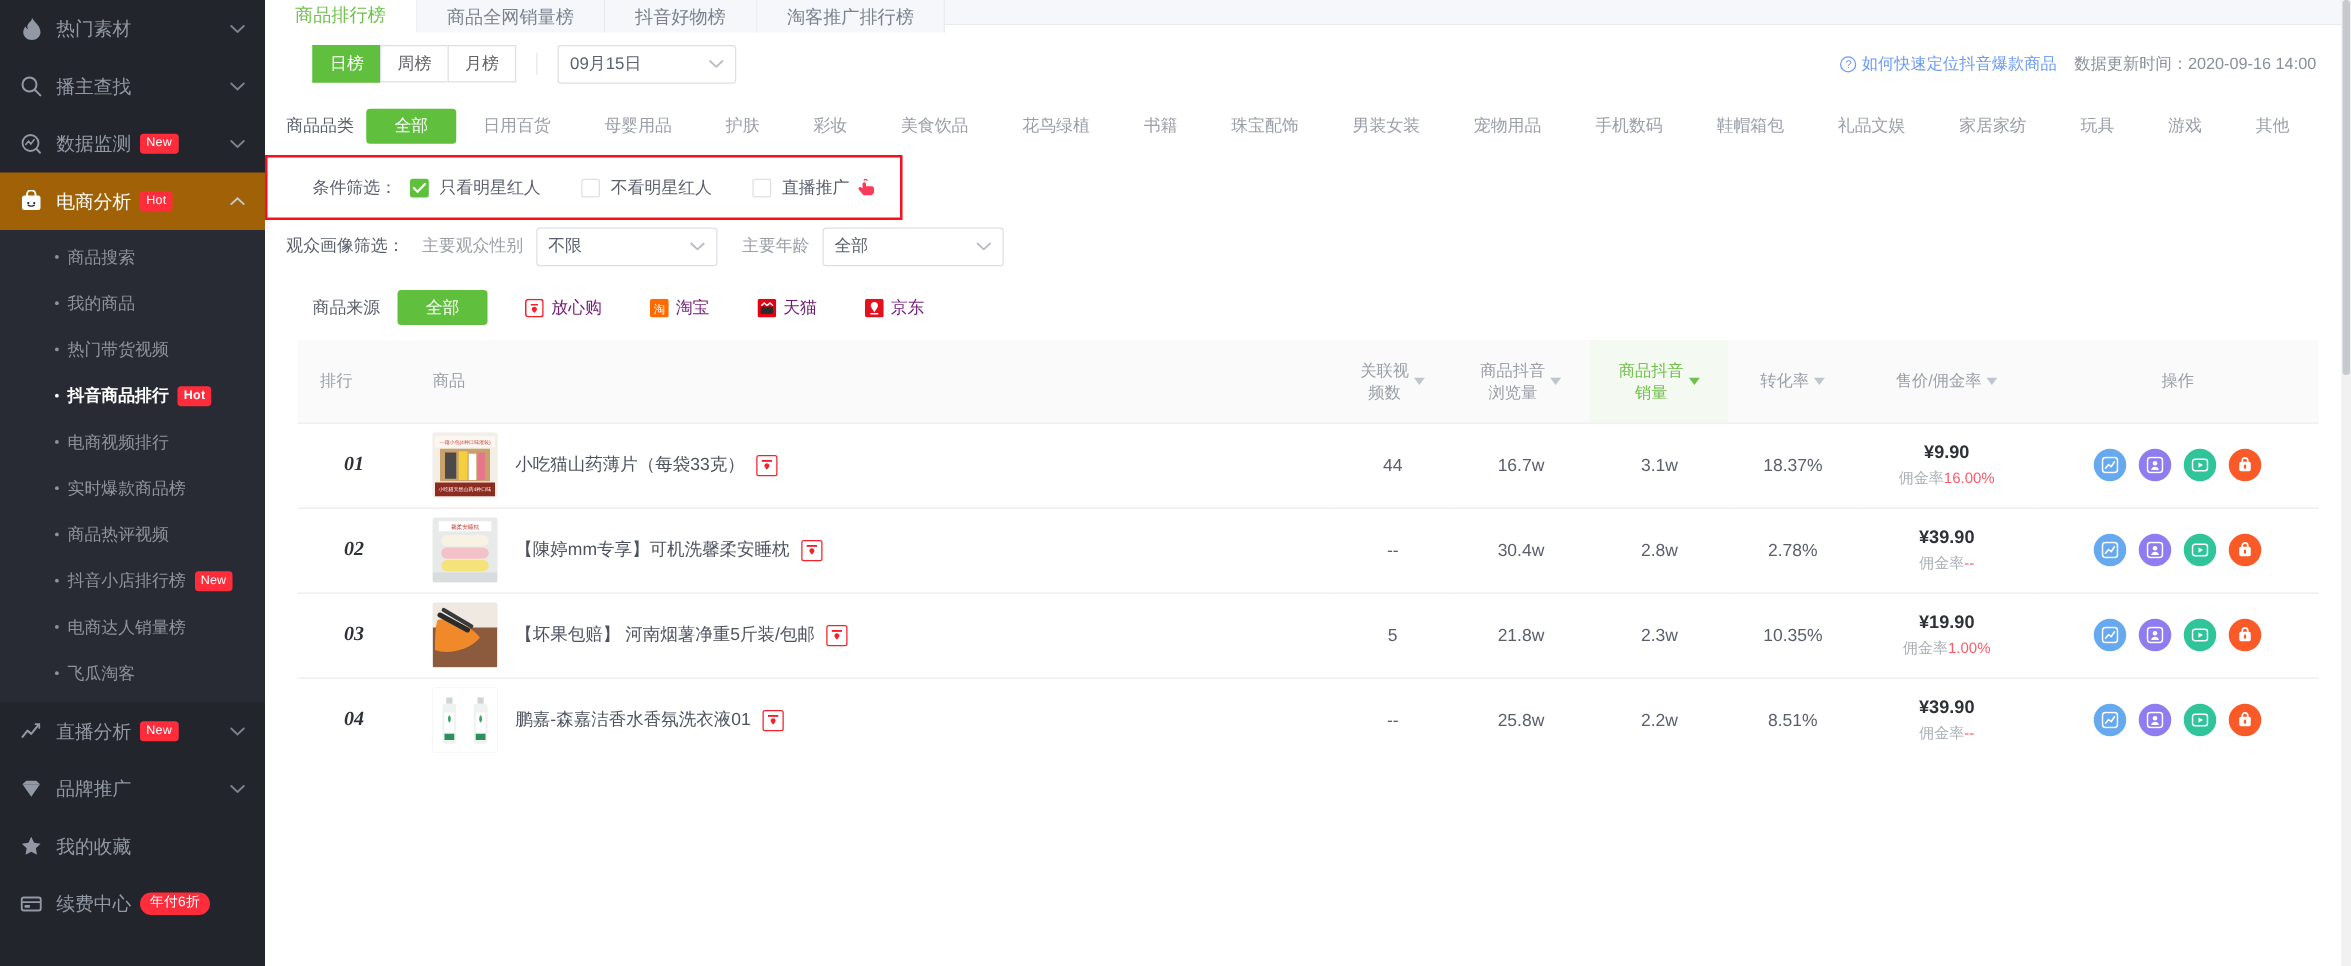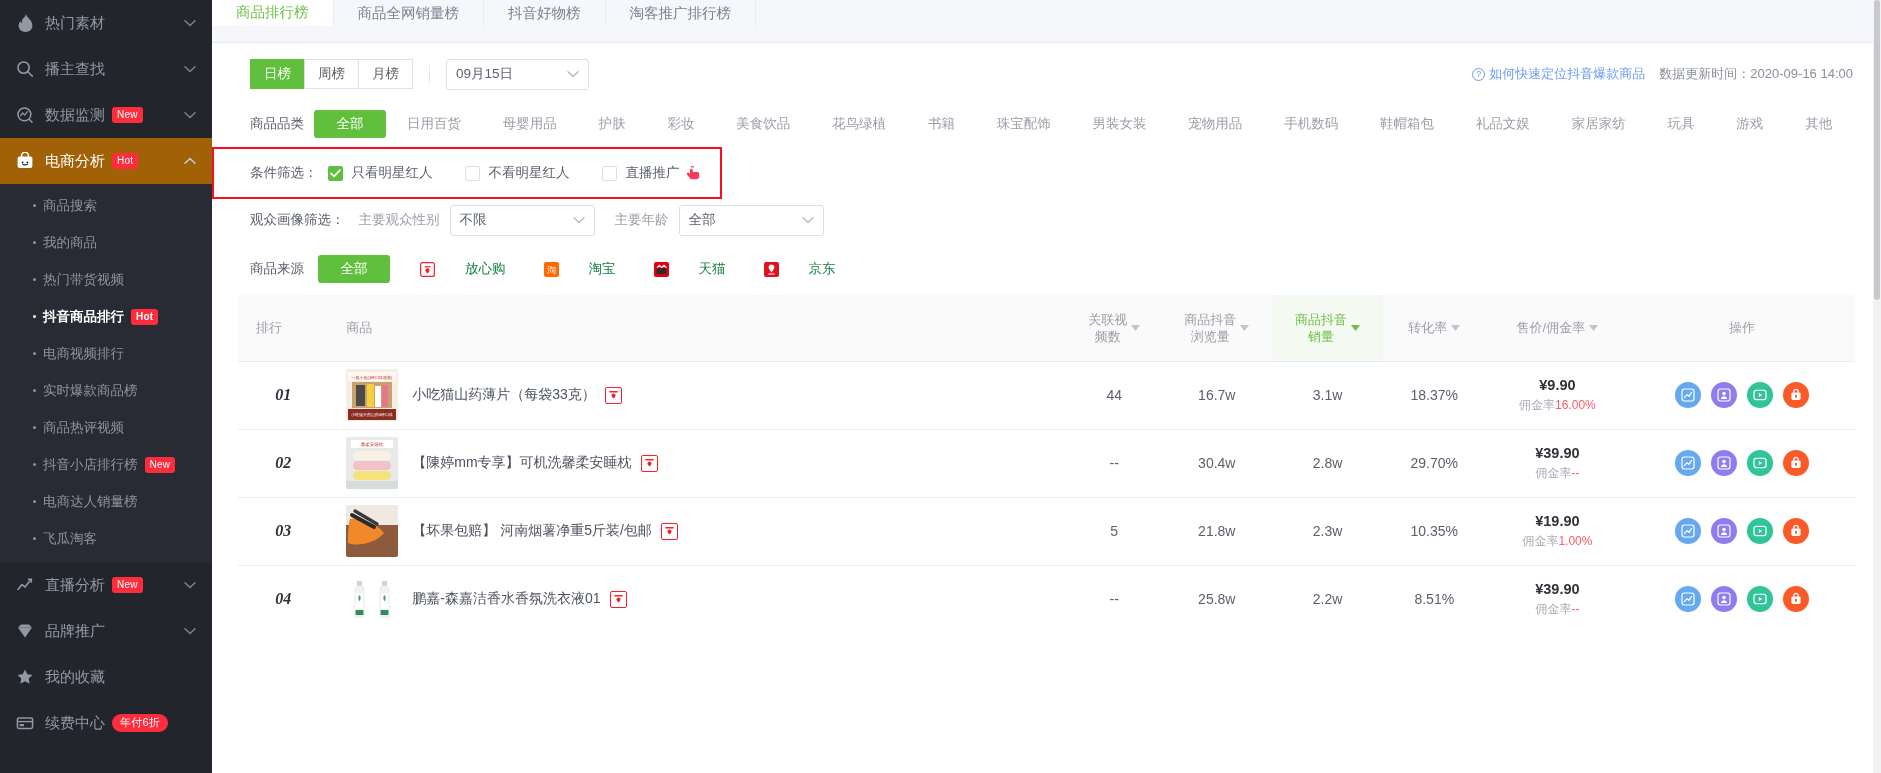--- a/index.html
+++ b/index.html
@@ -47,39 +47,39 @@
     margin-left: 7px;
     font-family: "Liberation Sans", sans-serif;
     letter-spacing: .2px;
     vertical-align: middle;
   }
   .badge.round { border-radius: 10px; padding: 2px 8px 3px; font-size: 11px; }
 
   .submenu { background: #282b33; padding: 3px 0 5px; }
   .sub-item {
     display: flex; align-items: center;
-    height: 37px; padding-left: 33px;
+    height: 37px; padding-left: 44px;
     font-size: 13.5px; color: #8e939e;
     cursor: pointer; white-space: nowrap;
   }
   .sub-item .dot {
     width: 3px; height: 3px; border-radius: 50%;
     background: #8e939e; margin-right: 7px; flex: 0 0 3px;
   }
   .sub-item.active { color: #fff; font-weight: bold; }
   .sub-item.active .dot { background: #fff; }
 
   
   .main {
     flex: 1; height: 773px;
     background: #fff; position: relative;
     overflow: hidden;
   }
   .tabbar {
-    display: flex; height: 43px;
+    display: flex; height: 20px;
     background: #f5f7fa;
     border-bottom: 1px solid #e9ecef;
     position: relative;
   }
   .tab {
     padding: 0 24px; height: 26px;
     display: flex; align-items: flex-end; justify-content: center;
     font-size: 14.5px; color: #7b828e;
     cursor: pointer; white-space: nowrap;
     background: #f5f7fa;
@@ -126,21 +126,21 @@
     cursor: pointer; white-space: nowrap;
   }
   .help-link .qmark {
     width: 13px; height: 13px; border: 1px solid #6b9bf5; border-radius: 50%;
     font-size: 9px; line-height: 11px; text-align: center; margin-right: 4px;
     flex: 0 0 13px;
   }
   .update-time { font-size: 13px; color: #8a8f99; margin-left: 14px; white-space: nowrap; }
 
   
-  .frow { display: flex; align-items: center; min-height: 38px; }
+  .frow { display: flex; align-items: center; min-height: 38px; padding-left: 17px; }
   .frow-label {
     font-size: 13.5px; color: #5a5f6b; white-space: nowrap;
     flex: 0 0 auto; margin-right: 10px;
   }
   .cat-list { display: flex; align-items: center; flex: 1; }
   .cat {
     font-size: 13.5px; color: #9a9ea7; padding: 0 6px;
     cursor: pointer; white-space: nowrap; height: 28px;
     display: flex; align-items: center; justify-content: center;
     flex: 1 1 auto;
@@ -178,21 +178,21 @@
     height: 31px; border: 1px solid #dcdfe6; border-radius: 3px;
     display: flex; align-items: center; padding: 0 9px;
     font-size: 13.5px; color: #5c6170; cursor: pointer; background: #fff;
   }
   .sel .s-chev { margin-left: auto; color: #b6bac2; display: flex; padding-left: 10px;}
   .sublabel { font-size: 13.5px; color: #9a9ea7; margin: 0 10px 0 4px; white-space: nowrap; }
 
   .src-row { display: flex; align-items: center; height: 52px; }
   .src-item {
     display: flex; align-items: center; margin-right: 38px;
-    font-size: 13.5px; color: #15803d; cursor: pointer; white-space: nowrap; gap: 24px;
+    font-size: 13.5px; color: #701a75; cursor: pointer; white-space: nowrap;
   }
   .src-item .s-ico { width: 15px; height: 15px; margin-right: 6px; border-radius: 2px; flex: 0 0 15px; }
   .src-all {
     background: #60bf3c; color: #fff; border-radius: 3px;
     width: 72px; height: 28px; display: flex; align-items: center; justify-content: center;
     font-size: 13.5px; margin-right: 30px; cursor: pointer;
   }
 
   
   .tbl { width: 100%; border-collapse: collapse; table-layout: fixed; }
@@ -799,21 +799,21 @@
                   <svg width="11" height="11" viewBox="0 0 11 11">
                         <rect x="1.4" y="1" width="8.2" height="1.5" fill="#f5222d"></rect>
                         <path d="M5.5 3.6c1.1 0 2 .8 2 1.9 0 1.2-2 3-2 3s-2-1.8-2-3c0-1.1.9-1.9 2-1.9z" fill="#f5222d"></path>
                       </svg>
                 </span>
               </div>
             </td>
             <td>--</td>
             <td>30.4w</td>
             <td>2.8w</td>
-            <td>29.70%</td>
+            <td>2.78%</td>
             <td>
               <div class="price">¥39.90</div>
               <div class="commission">
                 <span>佣金率</span><span class="cv">--</span>
               </div>
             </td>
             <td>
               <div class="acts">
                 <span class="abtn" style="background:#67a9ef">
                   <svg width="14" height="14" viewBox="0 0 14 14">

